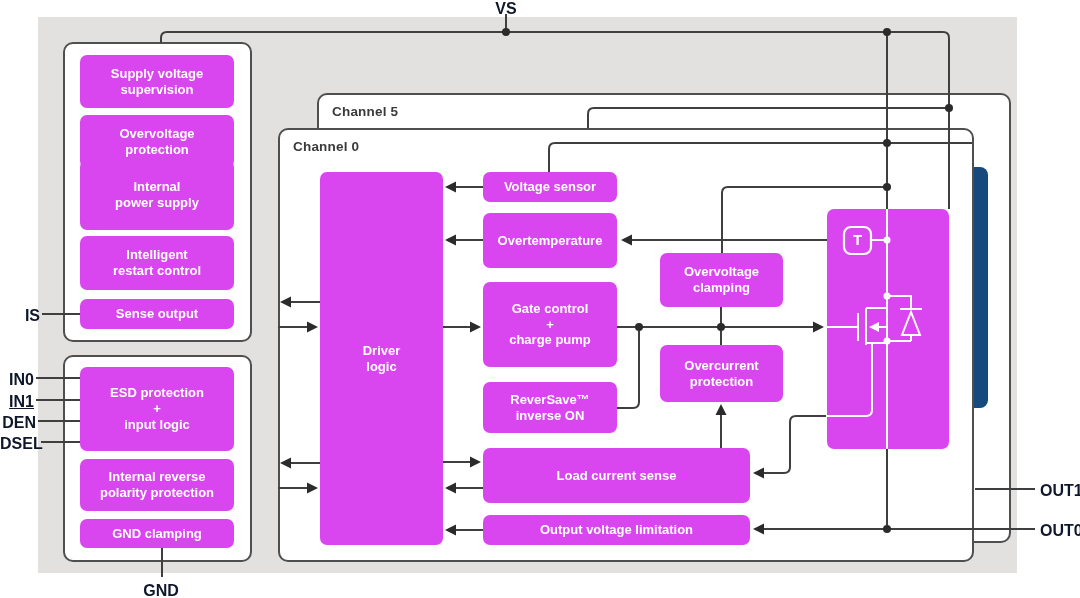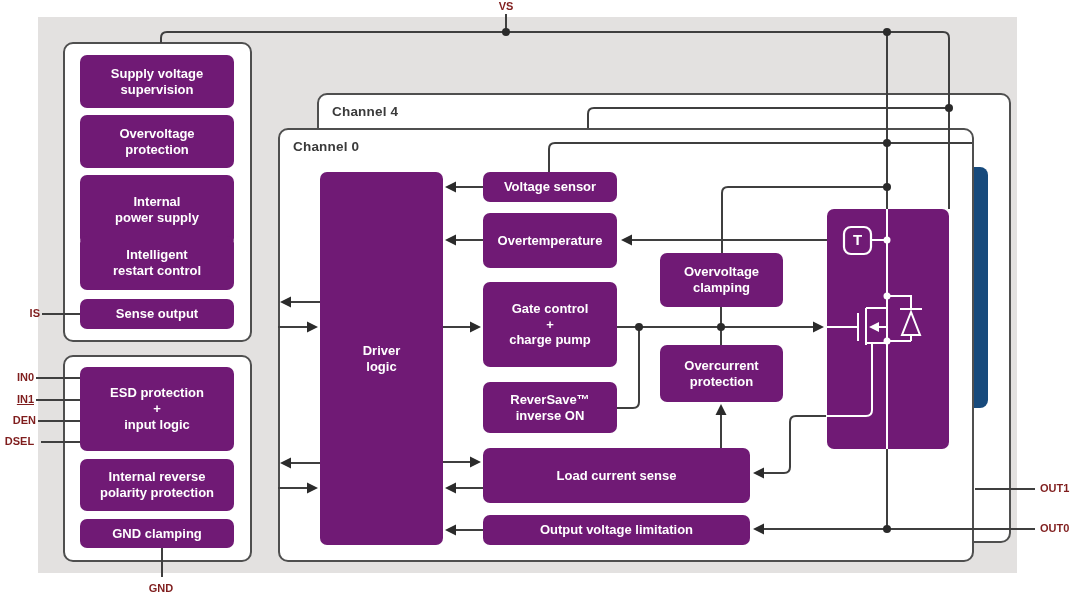--- a/index.html
+++ b/index.html
@@ -6,35 +6,35 @@
   body{width:1080px;height:598px;font-family:"Liberation Sans",sans-serif;}
   .diagram{position:relative;width:1080px;height:598px;background:#ffffff;overflow:hidden;}
   .canvas{position:absolute;left:38px;top:17px;width:979px;height:556px;background:#e3e1e0;z-index:0;}
   .panel{position:absolute;background:#ffffff;border:2px solid #4f4f4f;border-radius:10px;box-sizing:border-box;}
   .p-ch1{left:317px;top:93px;width:694px;height:450px;z-index:1;}
   .p-ch0{left:278px;top:128px;width:696px;height:434px;z-index:3;}
   .p-supply{left:63px;top:42px;width:189px;height:300px;z-index:3;}
   .p-input{left:63px;top:355px;width:189px;height:207px;z-index:3;}
   .panel-label{position:absolute;left:13px;top:9px;font-size:13.5px;font-weight:700;color:#3a3a3a;letter-spacing:.2px;}
   .sliver{position:absolute;left:951px;top:167px;width:37px;height:241px;background:#174a7c;border-radius:8px;z-index:2;}
-  .block{position:absolute;background:#701a75;color:#ffffff;border-radius:7px;display:flex;align-items:center;justify-content:center;
+  .block{position:absolute;background:#d946ef;color:#ffffff;border-radius:7px;display:flex;align-items:center;justify-content:center;
          text-align:center;font-size:13px;font-weight:700;line-height:1.22;white-space:pre-line;z-index:5;box-sizing:border-box;padding:2px;}
-  .pin-label{position:absolute;font-size:11px;font-weight:700;color:#7f1d1d;z-index:7;}
+  .pin-label{position:absolute;font-size:16px;font-weight:700;color:#0f172a;z-index:7;}
   svg.layer{position:absolute;left:0;top:0;z-index:4;pointer-events:none;}
   svg#power-art{z-index:6;}
 </style>
 </head>
 <body>
 
 <div class="diagram">
 
   <div class="canvas"></div>
 
   <div class="panel p-ch1">
-    <span class="panel-label">Channel 4</span>
+    <span class="panel-label">Channel 5</span>
   </div>
 
   <div class="sliver"></div>
 
   <div class="panel p-ch0">
     <span class="panel-label">Channel 0</span>
   </div>
 
   <div class="panel p-supply"></div>
   <div class="panel p-input"></div>
@@ -116,21 +116,21 @@
       <polygon points="318,327 307,321.5 307,332.5"></polygon>
       <polygon points="280,463 291,457.5 291,468.5"></polygon>
       <polygon points="318,488 307,482.5 307,493.5"></polygon>
     </g>
   </svg>
 
   <div class="block" style="left:80px;top:55px;width:154px;height:53px;">Supply voltage
 supervision</div>
   <div class="block" style="left:80px;top:115px;width:154px;height:53px;">Overvoltage
 protection</div>
-  <div class="block" style="left:80px;top:175px;width:154px;height:70px;">Internal
+  <div class="block" style="left:80px;top:160px;width:154px;height:70px;">Internal
 power supply</div>
   <div class="block" style="left:80px;top:236px;width:154px;height:54px;">Intelligent
 restart control</div>
   <div class="block" style="left:80px;top:299px;width:154px;height:30px;">Sense output</div>
 
   <div class="block" style="left:80px;top:367px;width:154px;height:84px;">ESD protection
 +
 input logic</div>
   <div class="block" style="left:80px;top:459px;width:154px;height:52px;">Internal reverse
 polarity protection</div>

